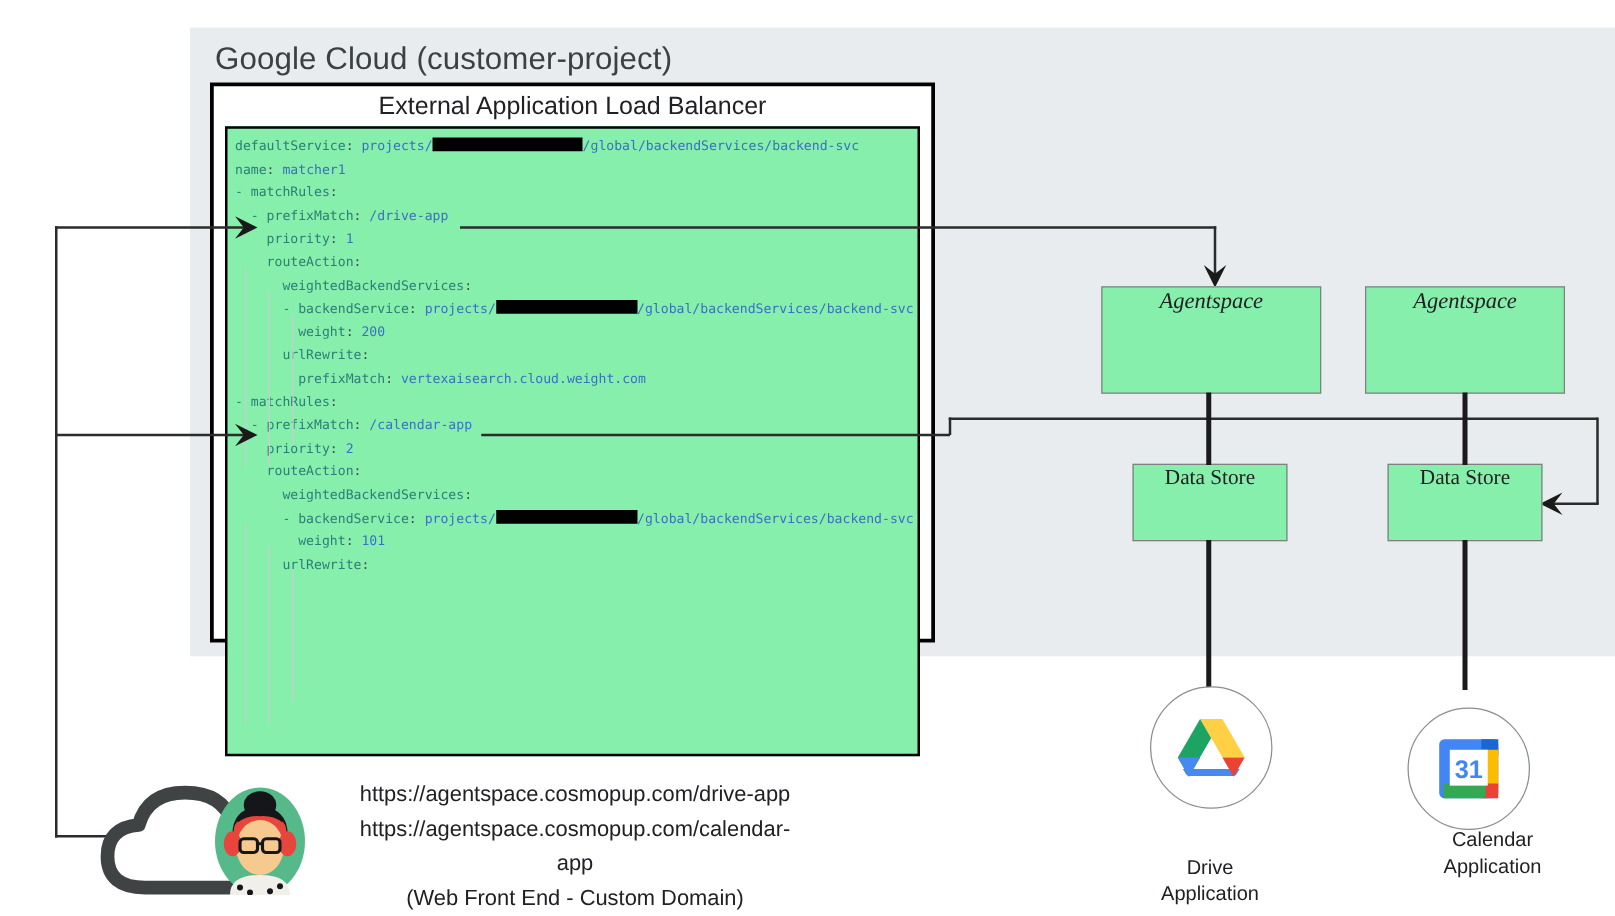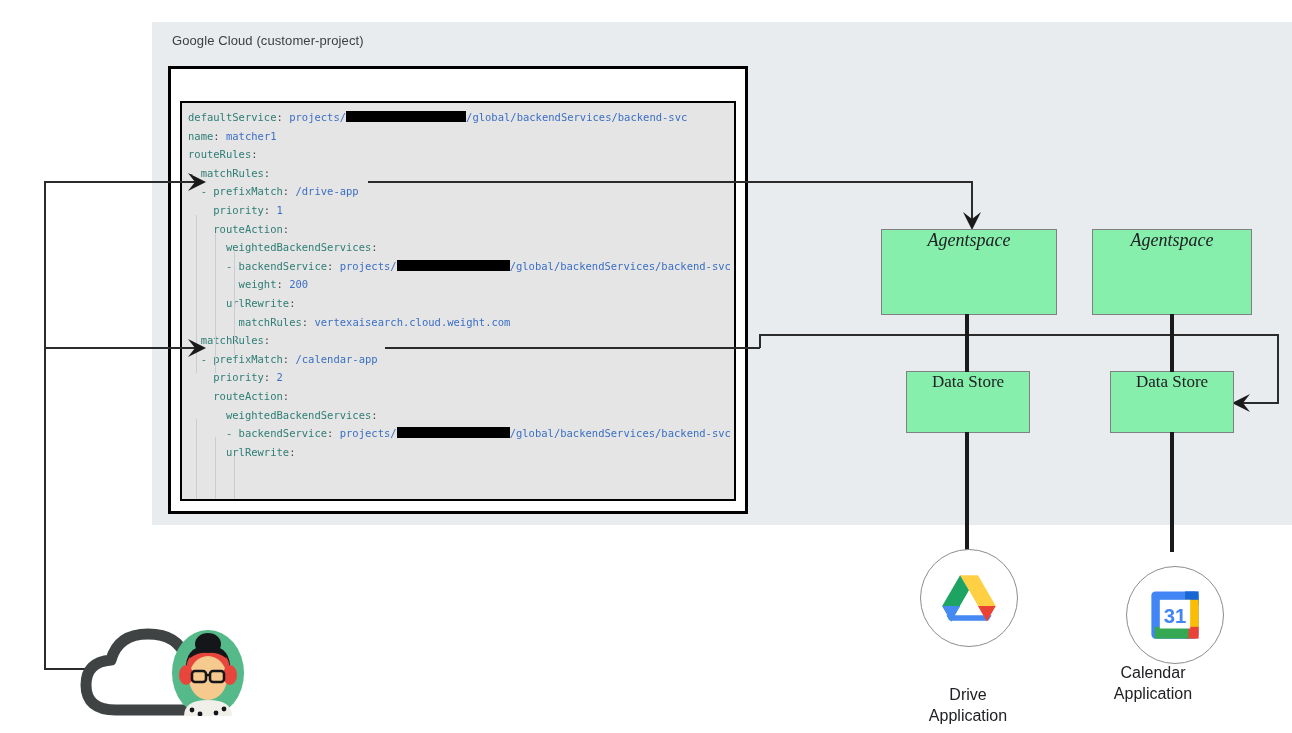--- a/index.html
+++ b/index.html
@@ -3,32 +3,32 @@
 <meta charset="utf-8">
 <style>
   html,body{margin:0;padding:0;background:#fff;}
   body{width:1292px;height:733px;position:relative;overflow:hidden;
        font-family:"Liberation Sans",sans-serif;color:#202124;}
   .canvas{position:absolute;left:0;top:0;width:1292px;height:733px;}
 
   
   #gcp-region{position:absolute;left:152px;top:22px;width:1140px;height:503px;
               background:#E8ECEF;}
-  #gcp-label{position:absolute;left:172px;top:33px;font-size:13px;color:#3c4043;
+  #gcp-label{position:absolute;left:172px;top:33px;font-size:25px;color:#3c4043;
              letter-spacing:.1px;text-align:center;}
 
   
   #lb-box{position:absolute;left:168px;top:66px;width:580px;height:448px;
           background:#ffffff;border:3px solid #000;box-sizing:border-box;}
   #lb-title{position:absolute;left:168px;top:74px;width:580px;text-align:center;
             font-size:20px;color:#202124;}
 
   
-  #code-box{position:absolute;left:180px;top:101px;width:556px;height:400px;
-            background:#e5e5e5;border:2px solid #000;box-sizing:border-box;
+  #code-box{position:absolute;left:180px;top:101px;width:556px;height:504px;
+            background:#86efac;border:2px solid #000;box-sizing:border-box;
             overflow:hidden;}
   #code-inner{position:relative;padding:5px 0 0 6px;}
   .cl{font-family:"DejaVu Sans Mono","Liberation Mono",monospace;
       font-size:10.5px;line-height:18.6px;white-space:pre;color:#2E7D76;
       height:18.6px;}
   .v{color:#3B6FC4;}
   .p{color:#4a4a4a;}
   .red{display:inline-block;background:#000;height:11px;vertical-align:-1px;}
   .red.r1{width:120px;}
   .red.r2{width:113px;}
@@ -52,67 +52,68 @@
 
   
   .appnode{position:absolute;width:96px;height:96px;border-radius:50%;
            background:#fff;border:1.4px solid #8a8d91;display:flex;
            align-items:center;justify-content:center;}
   #drive-app-circle{left:920px;top:549px;}
   #calendar-app-circle{left:1126px;top:566px;}
   .applabel{position:absolute;width:190px;text-align:center;font-size:16px;
             line-height:21px;color:#202124;}
   #drive-app-label{left:873px;top:684px;}
-  #calendar-app-label{left:1058px;top:662px;}
+  #calendar-app-label{left:1099px;top:662px;}
 
   
   #url-block{position:absolute;left:280px;top:622px;width:360px;
              text-align:center;font-size:17.5px;line-height:27.5px;
              color:#202124;}
 
   
   #user-cloud{position:absolute;left:78px;top:618px;width:170px;height:102px;}
   #avatar{position:absolute;left:170px;top:628px;width:76px;height:88px;}
 </style>
 </head>
 <body>
 
 <div class="canvas">
 
   <div id="gcp-region"></div>
   <div id="gcp-label">Google Cloud (customer-project)</div>
 
   <div id="lb-box"></div>
+  <div id="lb-title">External Application Load Balancer</div>
 
   <div id="code-box">
     <div id="code-inner">
       <div class="guide" style="left:14px;top:112px;height:158px;"></div>
       <div class="guide" style="left:14px;top:316px;height:160px;"></div>
       <div class="guide" style="left:33px;top:130px;height:140px;"></div>
       <div class="guide" style="left:33px;top:334px;height:142px;"></div>
       <div class="guide" style="left:52px;top:149px;height:103px;"></div>
       <div class="guide" style="left:52px;top:353px;height:105px;"></div>
     <div class="cl"><span>defaultService</span><span class="p">:</span><span class="v"> projects/</span><span class="red r1"></span><span class="v">/global/backendServices/backend-svc</span></div>
         <div class="cl"><span>name</span><span class="p">:</span><span class="v"> matcher1</span></div>
-        <div class="cl"><span>routeRules</span><span class="p">:</span><span class="v"></span></div>
         <div class="cl"><span>- matchRules</span><span class="p">:</span><span class="v"></span></div>
         <div class="cl"><span>  - prefixMatch</span><span class="p">:</span><span class="v"> /drive-app</span></div>
         <div class="cl"><span>    priority</span><span class="p">:</span><span class="v"> 1</span></div>
         <div class="cl"><span>    routeAction</span><span class="p">:</span><span class="v"></span></div>
         <div class="cl"><span>      weightedBackendServices</span><span class="p">:</span><span class="v"></span></div>
         <div class="cl"><span>      - backendService</span><span class="p">:</span><span class="v"> projects/</span><span class="red r2"></span><span class="v">/global/backendServices/backend-svc</span></div>
         <div class="cl"><span>        weight</span><span class="p">:</span><span class="v"> 200</span></div>
         <div class="cl"><span>      urlRewrite</span><span class="p">:</span><span class="v"></span></div>
-        <div class="cl"><span>        matchRules</span><span class="p">:</span><span class="v"> vertexaisearch.cloud.weight.com</span></div>
+        <div class="cl"><span>        prefixMatch</span><span class="p">:</span><span class="v"> vertexaisearch.cloud.weight.com</span></div>
         <div class="cl"><span>- matchRules</span><span class="p">:</span><span class="v"></span></div>
         <div class="cl"><span>  - prefixMatch</span><span class="p">:</span><span class="v"> /calendar-app</span></div>
         <div class="cl"><span>    priority</span><span class="p">:</span><span class="v"> 2</span></div>
         <div class="cl"><span>    routeAction</span><span class="p">:</span><span class="v"></span></div>
         <div class="cl"><span>      weightedBackendServices</span><span class="p">:</span><span class="v"></span></div>
         <div class="cl"><span>      - backendService</span><span class="p">:</span><span class="v"> projects/</span><span class="red r2"></span><span class="v">/global/backendServices/backend-svc</span></div>
+        <div class="cl"><span>        weight</span><span class="p">:</span><span class="v"> 101</span></div>
         <div class="cl"><span>      urlRewrite</span><span class="p">:</span><span class="v"></span></div>
         <div class="cl"></div>
       </div>
   </div>
 
   <div class="thin" style="left:368px;top:181px;width:605px;height:1.6px;"></div>
   <div class="thin" style="left:971px;top:181px;width:1.6px;height:40px;"></div>
   <svg style="position:absolute;left:963px;top:212px;" width="18" height="20">
     <polygon points="0,0 9,18 18,0 9,7" fill="#1a1a1a"></polygon>
   </svg>
@@ -201,14 +202,19 @@
     <rect x="22" y="43" width="14" height="11" rx="3" fill="none" stroke="#15161A" stroke-width="2.5"></rect>
     <rect x="40" y="43" width="14" height="11" rx="3" fill="none" stroke="#15161A" stroke-width="2.5"></rect>
     <line x1="36" y1="47" x2="40" y2="47" stroke="#15161A" stroke-width="2.5"></line>
     <path d="M14 88 Q14 72 38 72 Q62 72 62 88 Z" fill="#F0EFEA"></path>
     <circle cx="22" cy="82" r="2.4" fill="#15161A"></circle>
     <circle cx="30" cy="86" r="2.4" fill="#15161A"></circle>
     <circle cx="46" cy="85" r="2.4" fill="#15161A"></circle>
     <circle cx="54" cy="81" r="2.4" fill="#15161A"></circle>
   </svg>
 
+  <div id="url-block">
+    <div>https://agentspace.cosmopup.com/drive-app</div>
+    <div>https://agentspace.cosmopup.com/calendar-app</div>
+    <div>(Web Front End - Custom Domain)</div>
+  </div>
 
 </div>
 
 </body></html>

